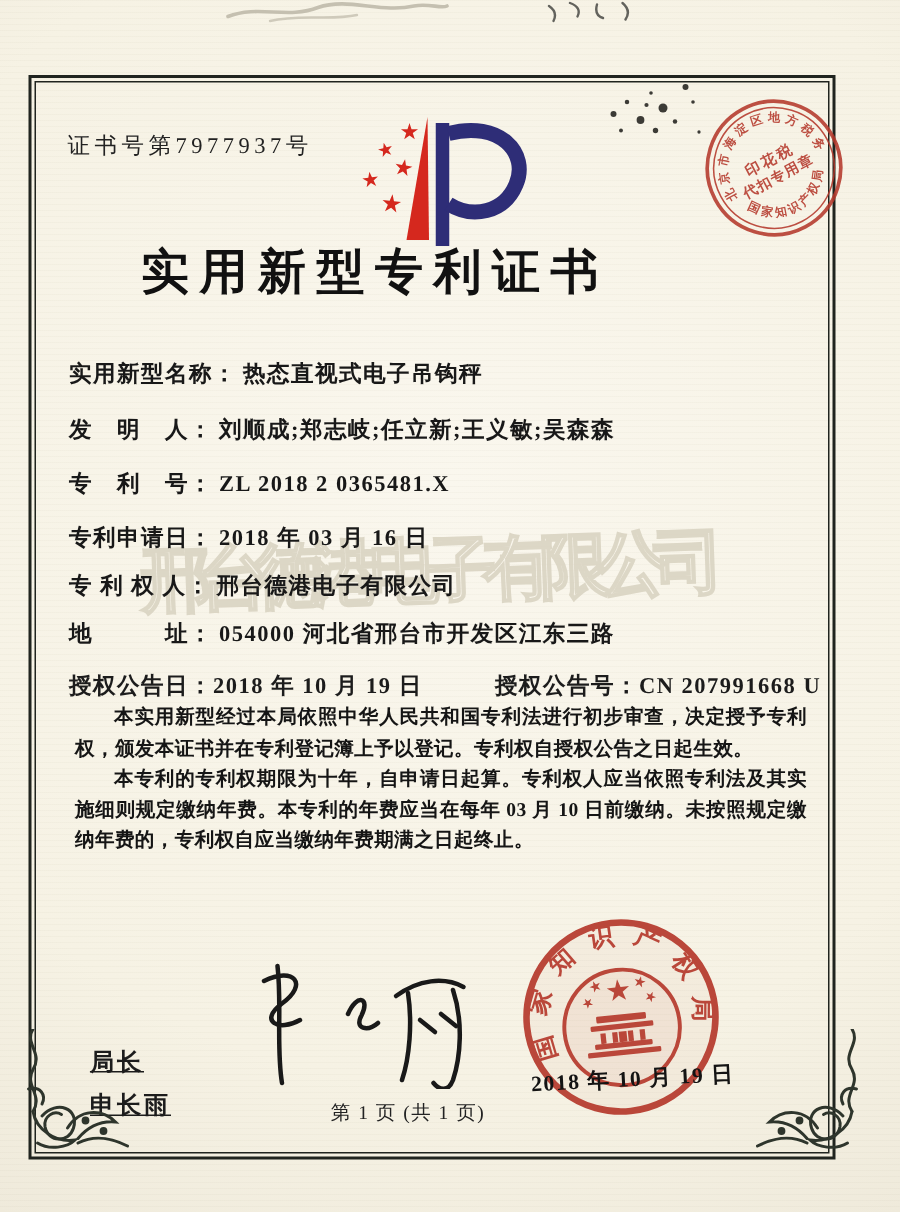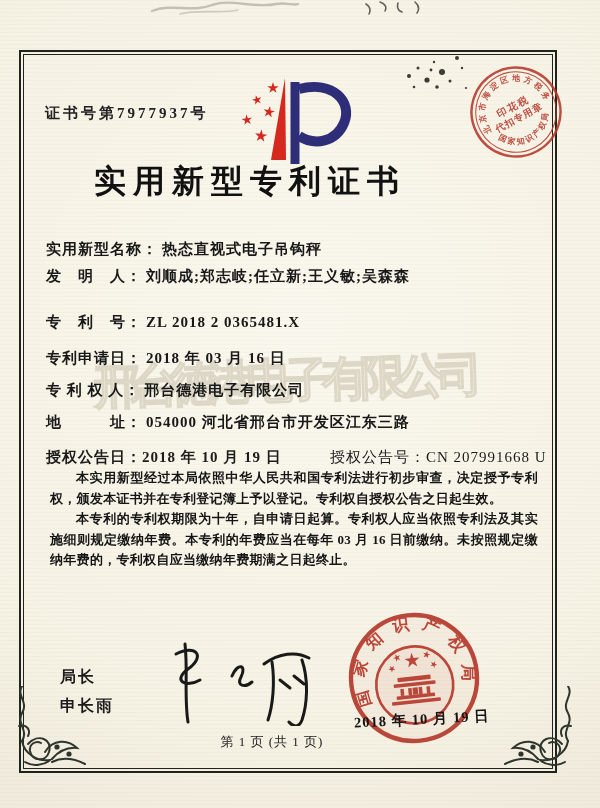--- a/index.html
+++ b/index.html
@@ -6,31 +6,31 @@
   .page{
     position:relative;width:600px;height:808px;overflow:hidden;
     background:
       repeating-linear-gradient(180deg, rgba(120,110,80,0.035) 0 1px, rgba(0,0,0,0) 1px 4px),
       radial-gradient(circle at 50% 40%, #faf7ee 0%, #f6f2e4 70%, #efeadb 100%);
     font-family:"Liberation Serif","DejaVu Serif",serif;
     color:#1c1c1c;
   }
   .frame{position:absolute;left:19px;top:50px;width:534px;height:719px;border:2.5px solid #20241f;}
   .frame-inner{position:absolute;inset:2px;border:1px solid #20241f;}
-  .cert-no{position:absolute;left:45px;top:88px;font-size:15px;letter-spacing:3px;font-weight:bold;color:#222;margin-top:16px;}
+  .cert-no{position:absolute;left:45px;top:88px;font-size:15px;letter-spacing:3px;font-weight:normal;color:#222;}
   .logo{position:absolute;left:233px;top:76px;width:134px;height:92px;}
   .title{position:absolute;left:0;top:160px;width:500px;text-align:center;font-size:32px;font-weight:bold;letter-spacing:7px;color:#111;}
   .field-row{position:absolute;left:46px;width:470px;font-size:15px;font-weight:bold;white-space:nowrap;color:#181818;}
   .field-row .lbl{letter-spacing:1px;}
   .field-row .val{margin-left:4px;letter-spacing:1px;}
   .grant-left{position:absolute;left:46px;top:448px;font-size:15px;font-weight:bold;letter-spacing:1px;}
-  .grant-right{position:absolute;left:330px;top:448px;font-size:15px;font-weight:normal;letter-spacing:1px;}
+  .grant-right{position:absolute;left:330px;top:448px;font-size:15px;font-weight:bold;letter-spacing:1px;}
   .body-text{position:absolute;left:50px;top:468px;width:488px;font-size:13px;line-height:20.5px;text-align:justify;color:#151515;font-weight:bold;letter-spacing:0.3px;}
   .body-text p{margin:0;text-indent:2em;}
-  .director{position:absolute;left:60px;top:662px;font-size:16px;font-weight:bold;line-height:29px;letter-spacing:2px;}
+  .director{position:absolute;left:60px;top:694px;font-size:16px;font-weight:bold;line-height:29px;letter-spacing:2px;text-decoration:underline;}
   .signature{position:absolute;left:148px;top:638px;width:165px;height:88px;}
   .main-seal{position:absolute;left:344px;top:608px;width:140px;height:140px;transform:rotate(-6deg);opacity:0.92;}
   .seal-date{position:absolute;left:354px;top:710px;font-size:14.5px;font-weight:bold;letter-spacing:1px;color:#141414;transform:rotate(-3deg);}
   .footer{position:absolute;left:0;top:733px;width:544px;text-align:center;font-size:13px;letter-spacing:1px;color:#222;}
   .watermark{
     position:absolute;left:94px;top:348px;width:480px;font-size:47px;font-weight:bold;white-space:nowrap;
     letter-spacing:-9px;color:transparent;-webkit-text-stroke:1.4px #d8d2c0;transform:rotate(-2deg);opacity:0.85;
     font-family:"Liberation Sans",sans-serif;
   }
   .tax-seal{position:absolute;left:464px;top:60px;width:104px;height:104px;transform:rotate(-28deg);opacity:0.88;}
@@ -102,21 +102,21 @@
     </g>
   </svg>
 
   <div class="title">实用新型专利证书</div>
 
   <div class="watermark">邢台德港电子有限公司</div>
 
   <div class="field-row" style="top:240px">
     <span class="lbl">实用新型名称：</span><span class="val">热态直视式电子吊钩秤</span>
   </div>
-  <div class="field-row" style="top:267px">
+  <div class="field-row" style="top:277px">
     <span class="lbl">发　明　人：</span><span class="val">刘顺成;郑志岐;任立新;王义敏;吴森森</span>
   </div>
   <div class="field-row" style="top:313px">
     <span class="lbl">专　利　号：</span><span class="val">ZL 2018 2 0365481.X</span>
   </div>
   <div class="field-row" style="top:349px">
     <span class="lbl">专利申请日：</span><span class="val">2018 年 03 月 16 日</span>
   </div>
   <div class="field-row" style="top:381px">
     <span class="lbl">专 利 权 人：</span><span class="val">邢台德港电子有限公司</span>
@@ -127,21 +127,21 @@
 
   <div class="grant-left">
     <span>授权公告日：</span><span>2018 年 10 月 19 日</span>
   </div>
   <div class="grant-right">
     <span>授权公告号：</span><span>CN 207991668 U</span>
   </div>
 
   <div class="body-text">
     <p>本实用新型经过本局依照中华人民共和国专利法进行初步审查，决定授予专利权，颁发本证书并在专利登记簿上予以登记。专利权自授权公告之日起生效。</p>
-    <p>本专利的专利权期限为十年，自申请日起算。专利权人应当依照专利法及其实施细则规定缴纳年费。本专利的年费应当在每年 03 月 16 日前缴纳。未按照规定缴纳年费的，专利权自应当缴纳年费期满之日起终止。</p>
+    <p>本专利的专利权期限为十年，自申请日起算。专利权人应当依照专利法及其实施细则规定缴纳年费。本专利的年费应当在每年 03 月 10 日前缴纳。未按照规定缴纳年费的，专利权自应当缴纳年费期满之日起终止。</p>
   </div>
 
   <div class="director">
     <div>局长</div>
     <div>申长雨</div>
   </div>
 
   <svg class="signature" viewBox="0 0 165 88">
     <g fill="none" stroke="#191919" stroke-width="3" stroke-linecap="round">
       <path d="M28,16 C48,6 58,18 40,31 C24,43 38,50 52,42"></path>

